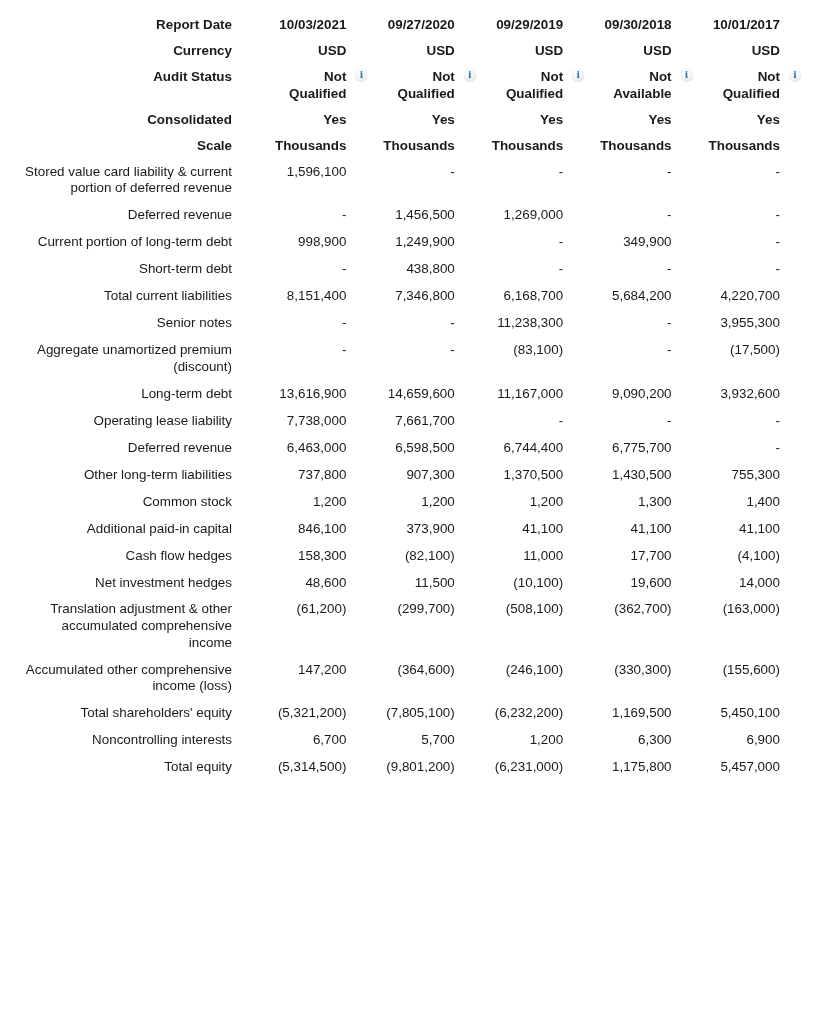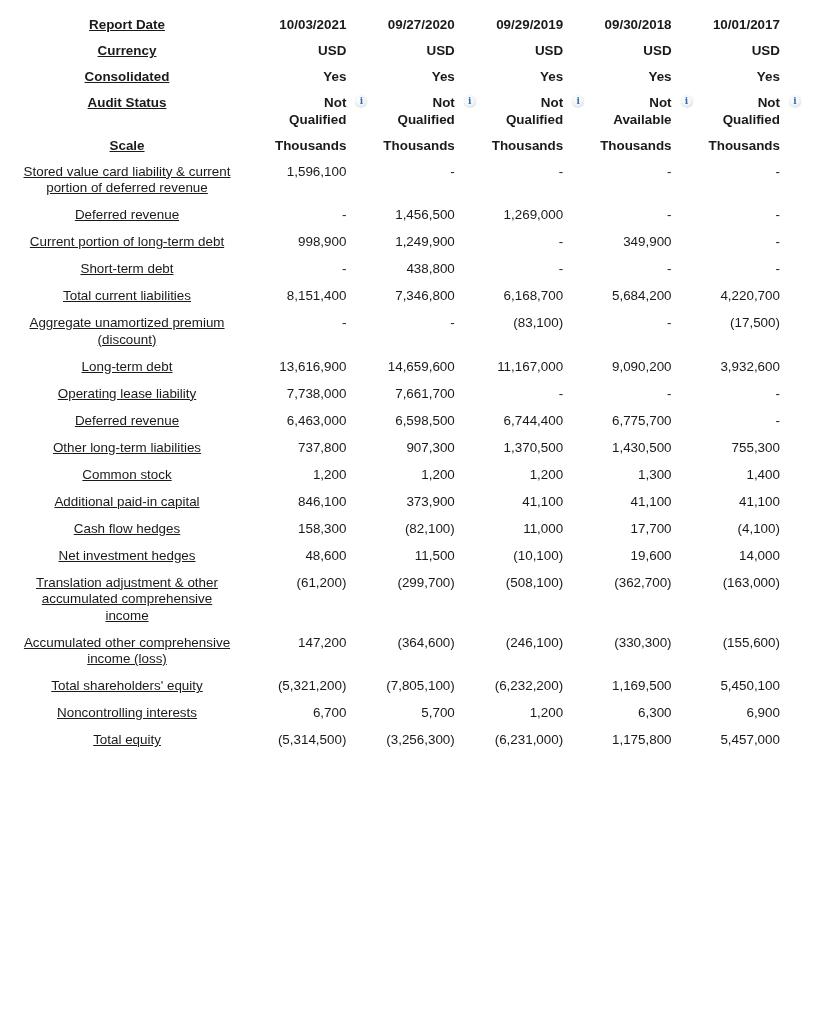--- a/index.html
+++ b/index.html
@@ -26,22 +26,21 @@
     table-layout: fixed;
   }
   td {
     padding: 0;
     vertical-align: top;
     line-height: 16.6px;
   }
   td.label {
     width: 210px;
     padding-right: 6px;
-    text-align: center;
-    text-decoration: underline;
+    text-align: right;
   }
   td.val {
     width: 108.4px;
     text-align: right;
     white-space: nowrap;
   }
   td.val .inner { display: inline-block; text-align: right; }
   tr.row td { padding-top: 0; padding-bottom: 10.4px; }
   tr.hdr td { font-weight: bold; padding-bottom: 9.4px; }
   tr.hdr.audit td { padding-bottom: 9.8px; }
@@ -79,35 +78,35 @@
           <td class="val">10/01/2017</td>
         </tr>
         <tr class="hdr">
           <td class="label">Currency</td>
           <td class="val">USD</td>
           <td class="val">USD</td>
           <td class="val">USD</td>
           <td class="val">USD</td>
           <td class="val">USD</td>
         </tr>
+        <tr class="hdr audit">
+          <td class="label">Audit Status</td>
+          <td class="val"><span class="inner audit-cell"><span>Not</span><br><span>Qualified</span><span class="info-icon">i</span></span></td>
+          <td class="val"><span class="inner audit-cell"><span>Not</span><br><span>Qualified</span><span class="info-icon">i</span></span></td>
+          <td class="val"><span class="inner audit-cell"><span>Not</span><br><span>Qualified</span><span class="info-icon">i</span></span></td>
+          <td class="val"><span class="inner audit-cell"><span>Not</span><br><span>Available</span><span class="info-icon">i</span></span></td>
+          <td class="val"><span class="inner audit-cell"><span>Not</span><br><span>Qualified</span><span class="info-icon">i</span></span></td>
+        </tr>
         <tr class="hdr">
           <td class="label">Consolidated</td>
           <td class="val">Yes</td>
           <td class="val">Yes</td>
           <td class="val">Yes</td>
           <td class="val">Yes</td>
           <td class="val">Yes</td>
-        </tr>
-        <tr class="hdr audit">
-          <td class="label">Audit Status</td>
-          <td class="val"><span class="inner audit-cell"><span>Not</span><br><span>Qualified</span><span class="info-icon">i</span></span></td>
-          <td class="val"><span class="inner audit-cell"><span>Not</span><br><span>Qualified</span><span class="info-icon">i</span></span></td>
-          <td class="val"><span class="inner audit-cell"><span>Not</span><br><span>Qualified</span><span class="info-icon">i</span></span></td>
-          <td class="val"><span class="inner audit-cell"><span>Not</span><br><span>Available</span><span class="info-icon">i</span></span></td>
-          <td class="val"><span class="inner audit-cell"><span>Not</span><br><span>Qualified</span><span class="info-icon">i</span></span></td>
         </tr>
         <tr class="hdr scale">
           <td class="label">Scale</td>
           <td class="val">Thousands</td>
           <td class="val">Thousands</td>
           <td class="val">Thousands</td>
           <td class="val">Thousands</td>
           <td class="val">Thousands</td>
         </tr>
         <tr class="row">
@@ -144,20 +143,28 @@
         </tr>
         <tr class="row">
           <td class="label">Total current liabilities</td>
           <td class="val">8,151,400</td>
           <td class="val">7,346,800</td>
           <td class="val">6,168,700</td>
           <td class="val">5,684,200</td>
           <td class="val">4,220,700</td>
         </tr>
         <tr class="row">
+          <td class="label">Senior notes</td>
+          <td class="val">-</td>
+          <td class="val">-</td>
+          <td class="val">11,238,300</td>
+          <td class="val">-</td>
+          <td class="val">3,955,300</td>
+        </tr>
+        <tr class="row">
           <td class="label">Aggregate unamortized premium (discount)</td>
           <td class="val">-</td>
           <td class="val">-</td>
           <td class="val">(83,100)</td>
           <td class="val">-</td>
           <td class="val">(17,500)</td>
         </tr>
         <tr class="row">
           <td class="label">Long-term debt</td>
           <td class="val">13,616,900</td>
@@ -250,20 +257,20 @@
           <td class="label">Noncontrolling interests</td>
           <td class="val">6,700</td>
           <td class="val">5,700</td>
           <td class="val">1,200</td>
           <td class="val">6,300</td>
           <td class="val">6,900</td>
         </tr>
         <tr class="row">
           <td class="label">Total equity</td>
           <td class="val">(5,314,500)</td>
-          <td class="val">(3,256,300)</td>
+          <td class="val">(9,801,200)</td>
           <td class="val">(6,231,000)</td>
           <td class="val">1,175,800</td>
           <td class="val">5,457,000</td>
         </tr>
       </tbody>
   </table>
 </div>
 
 </body></html>

